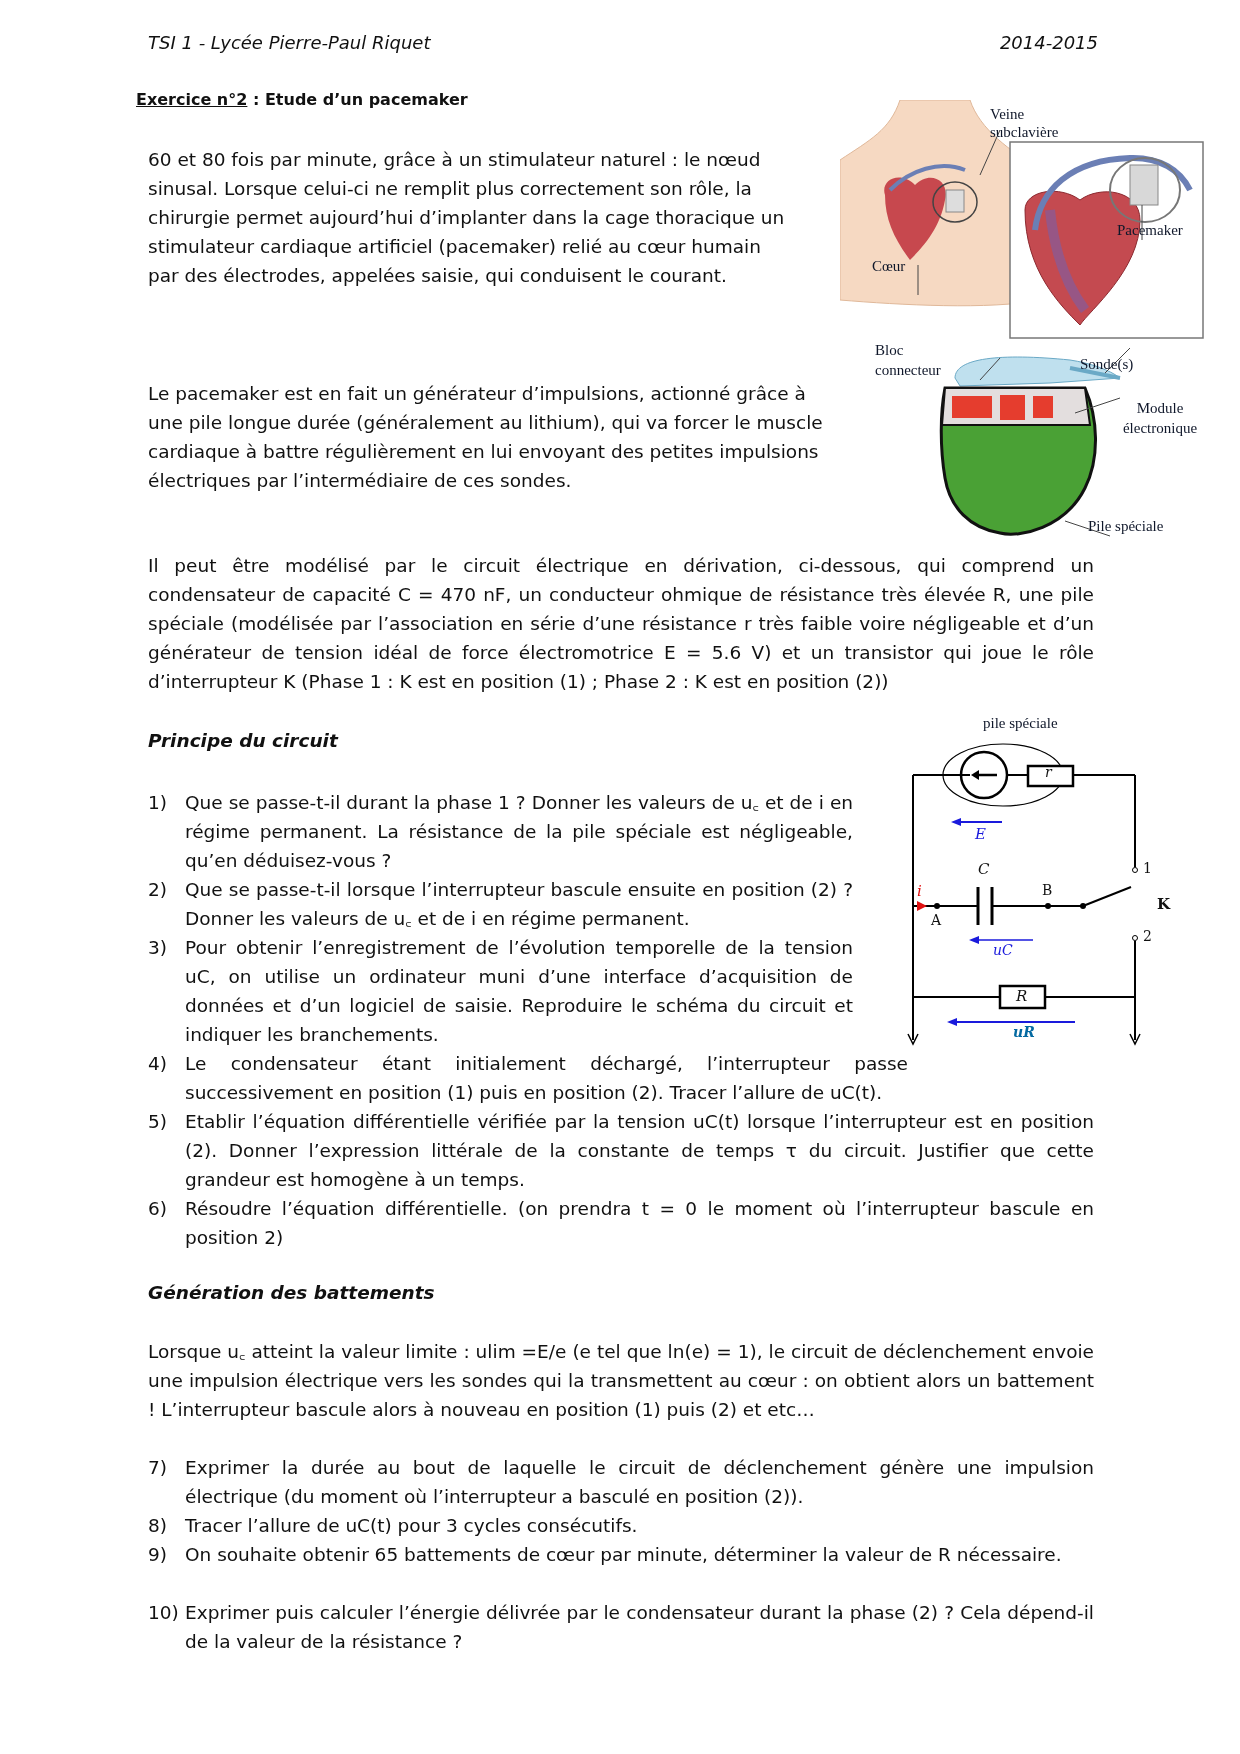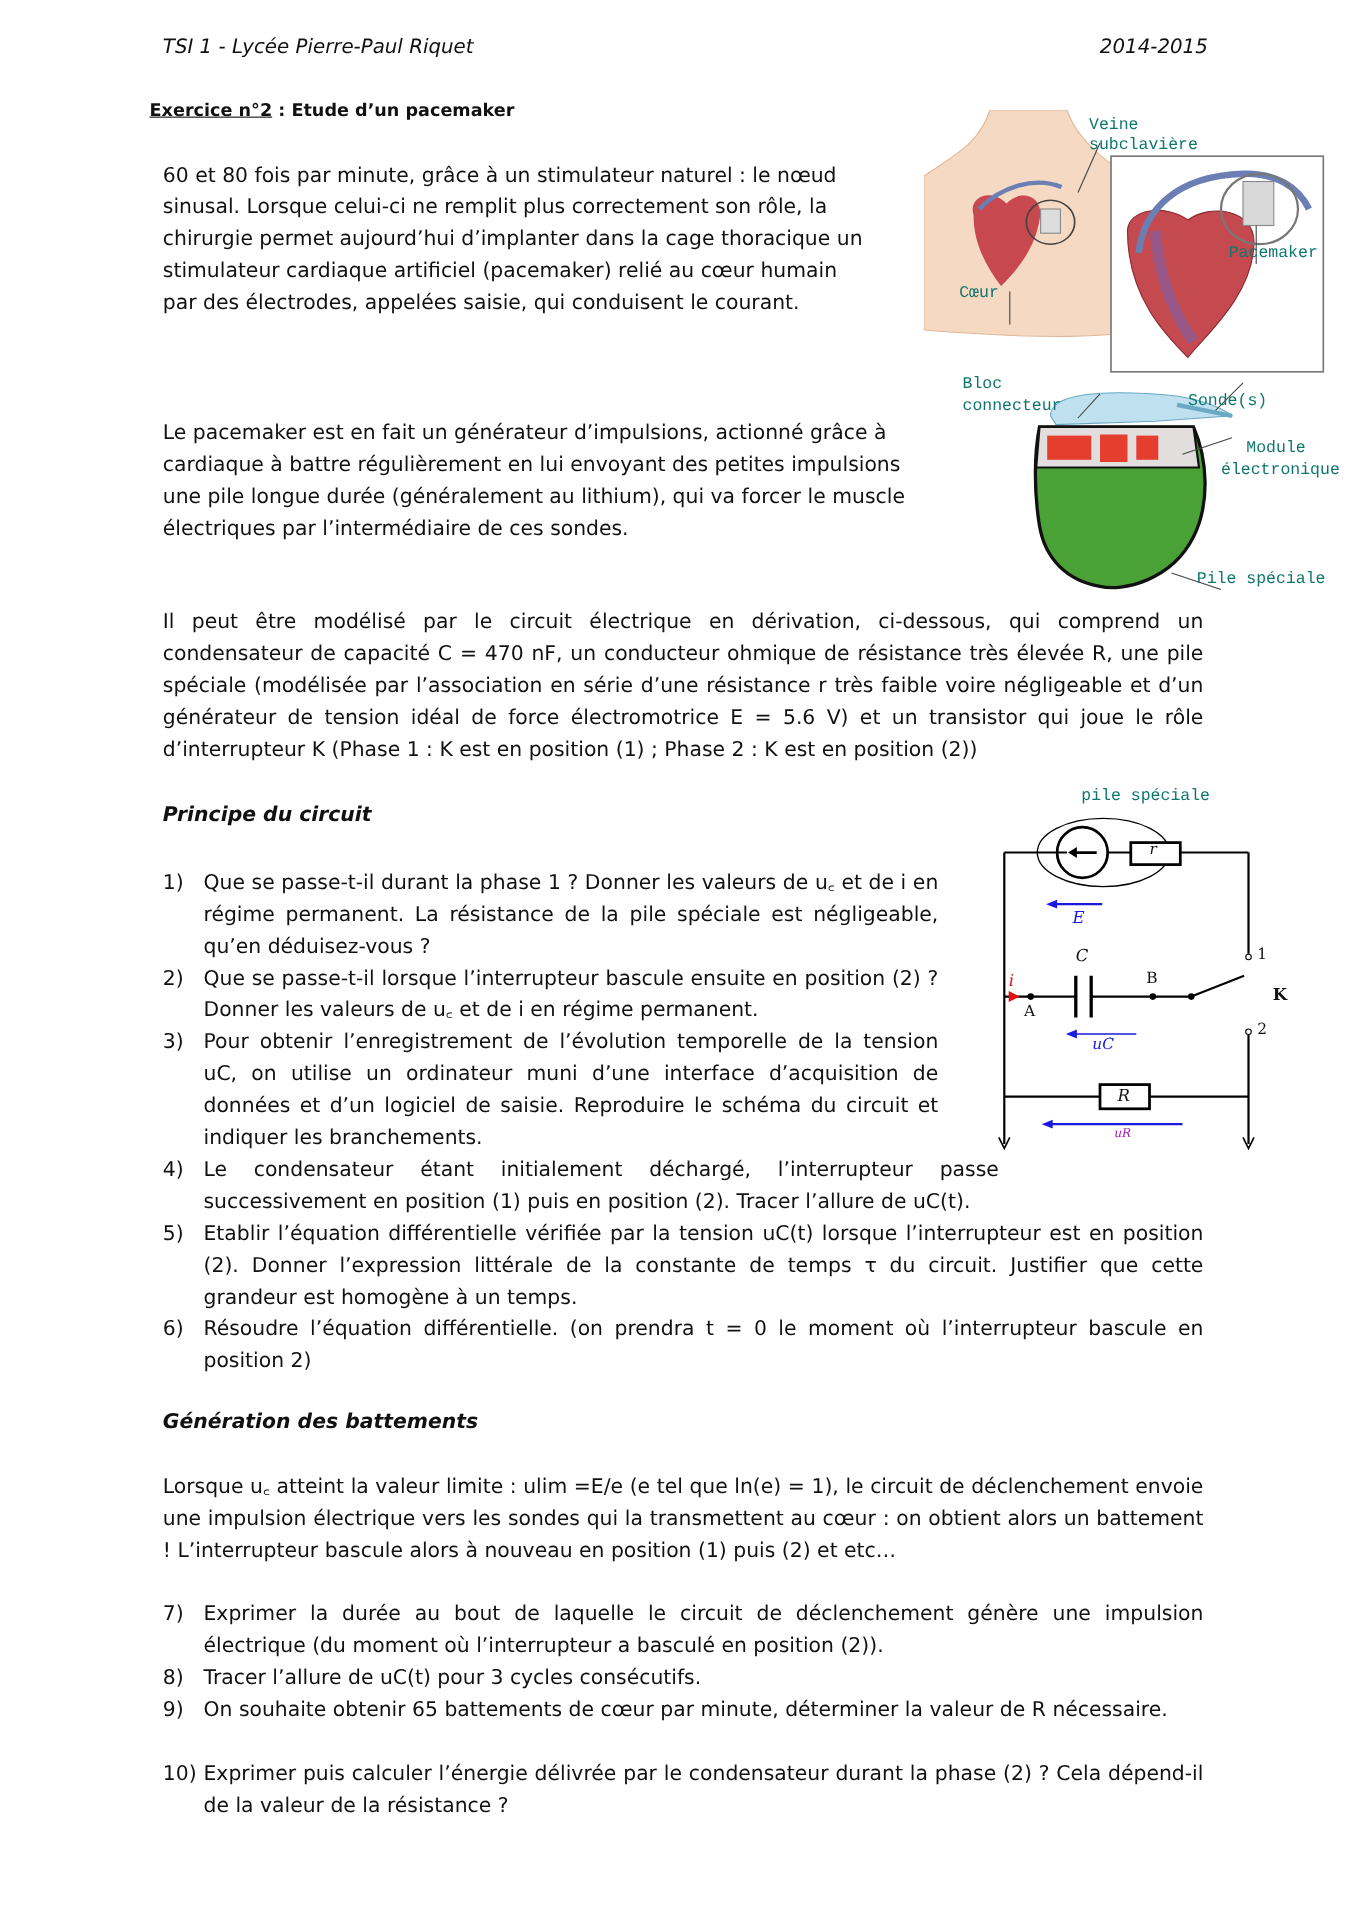--- a/index.html
+++ b/index.html
@@ -9,21 +9,21 @@
   .hdr { font-style: italic; font-size: 18px; top: 32px; }
   .title { left: 136px; top: 90px; font-size: 16px; font-weight: bold; }
   .title u { text-decoration: underline; }
   .para { font-size: 18.5px; line-height: 29px; }
   .para p { margin: 0; }
   .just { text-align: justify; }
   .sec { font-size: 18.5px; font-weight: bold; font-style: italic; }
   .q { font-size: 18.5px; line-height: 29px; position: absolute; left: 148px; }
   .q .num { position: absolute; left: 0; }
   .q .txt { display: block; margin-left: 37px; text-align: justify; }
-  .lbl { font-family: Liberation Mono, monospace; font-size: 15px; color: #0f766e; }
+  .lbl { font-family: Liberation Serif, serif; font-size: 15px; color: #0f172a; }
 </style>
 </head>
 <body>
 
 <div class="abs hdr" style="left:148px;">TSI 1 - Lycée Pierre-Paul Riquet</div>
 <div class="abs hdr" style="right:142px;">2014-2015</div>
 
 <div class="abs title">
   <u>Exercice n°2</u><span> : Etude d’un pacemaker</span>
 </div>
@@ -31,22 +31,22 @@
 <div class="abs para" style="left:148px; top:145px; width:680px;">
   <p>60 et 80 fois par minute, grâce à un stimulateur naturel : le nœud</p>
   <p>sinusal. Lorsque celui-ci ne remplit plus correctement son rôle, la</p>
   <p>chirurgie permet aujourd’hui d’implanter dans la cage thoracique un</p>
   <p>stimulateur cardiaque artificiel (pacemaker) relié au cœur humain</p>
   <p>par des électrodes, appelées saisie, qui conduisent le courant.</p>
 </div>
 
 <div class="abs para" style="left:148px; top:379px; width:720px;">
   <p>Le pacemaker est en fait un générateur d’impulsions, actionné grâce à</p>
+  <p>une pile longue durée (généralement au lithium), qui va forcer le muscle</p>
   <p>cardiaque à battre régulièrement en lui envoyant des petites impulsions</p>
-  <p>une pile longue durée (généralement au lithium), qui va forcer le muscle</p>
   <p>électriques par l’intermédiaire de ces sondes.</p>
 </div>
 
 <div class="abs" style="left:840px; top:100px; width:380px; height:240px;">
   <svg width="380" height="240">
 
     <path d="M0,60 C30,40 50,30 60,0 L130,0 C140,30 170,50 200,70 L200,200 C150,210 60,205 0,200 Z" fill="#f6d9c2" stroke="#e0b899"></path>
 
     <path d="M45,95 C40,80 60,70 75,85 C90,70 110,80 105,100 C100,130 80,150 70,160 C55,140 45,120 45,95 Z" fill="#c7484e"></path>
     <path d="M50,90 C70,70 100,60 125,70" stroke="#6b7fb5" stroke-width="4" fill="none"></path>
@@ -146,21 +146,21 @@
   <div class="abs" style="left:80px; top:113px; font-family:'DejaVu Serif',serif; font-style:italic; font-size:15px; color:#1a1adc;">E</div>
   <div class="abs" style="left:83px; top:148px; font-family:'DejaVu Serif',serif; font-style:italic; font-size:15px;">C</div>
   <div class="abs" style="left:22px; top:170px; font-family:'DejaVu Serif',serif; font-style:italic; font-size:15px; color:#e01010;">i</div>
   <div class="abs" style="left:36px; top:200px; font-family:'DejaVu Serif',serif; font-size:14px;">A</div>
   <div class="abs" style="left:147px; top:170px; font-family:'DejaVu Serif',serif; font-size:14px;">B</div>
   <div class="abs" style="left:98px; top:230px; font-family:'DejaVu Serif',serif; font-style:italic; font-size:14px; color:#1a1adc;">uC</div>
   <div class="abs" style="left:248px; top:148px; font-family:'DejaVu Serif',serif; font-size:14px;">1</div>
   <div class="abs" style="left:262px; top:183px; font-family:'DejaVu Serif',serif; font-weight:bold; font-size:15px;">K</div>
   <div class="abs" style="left:248px; top:216px; font-family:'DejaVu Serif',serif; font-size:14px;">2</div>
   <div class="abs" style="left:121px; top:275px; font-family:'DejaVu Serif',serif; font-style:italic; font-size:15px;">R</div>
-  <div class="abs" style="left:118px; top:312px; font-family:'DejaVu Serif',serif; font-style:italic; font-size:11px; color:#a21caf;">uR</div>
+  <div class="abs" style="left:118px; top:312px; font-family:'DejaVu Serif',serif; font-style:italic; font-size:14px; color:#0369a1;font-weight:bold;">uR</div>
 </div>
 
 <div class="q" style="top:788px; width:705px;">
   <span class="num">1)</span>
   <span class="txt">Que se passe-t-il durant la phase 1 ? Donner les valeurs de u꜀ et de i en régime permanent. La résistance de la pile spéciale est négligeable, qu’en déduisez-vous ?</span>
 </div>
 <div class="q" style="top:875px; width:705px;">
   <span class="num">2)</span>
   <span class="txt">Que se passe-t-il lorsque l’interrupteur bascule ensuite en position (2) ? Donner les valeurs de u꜀ et de i en régime permanent.</span>
 </div>

